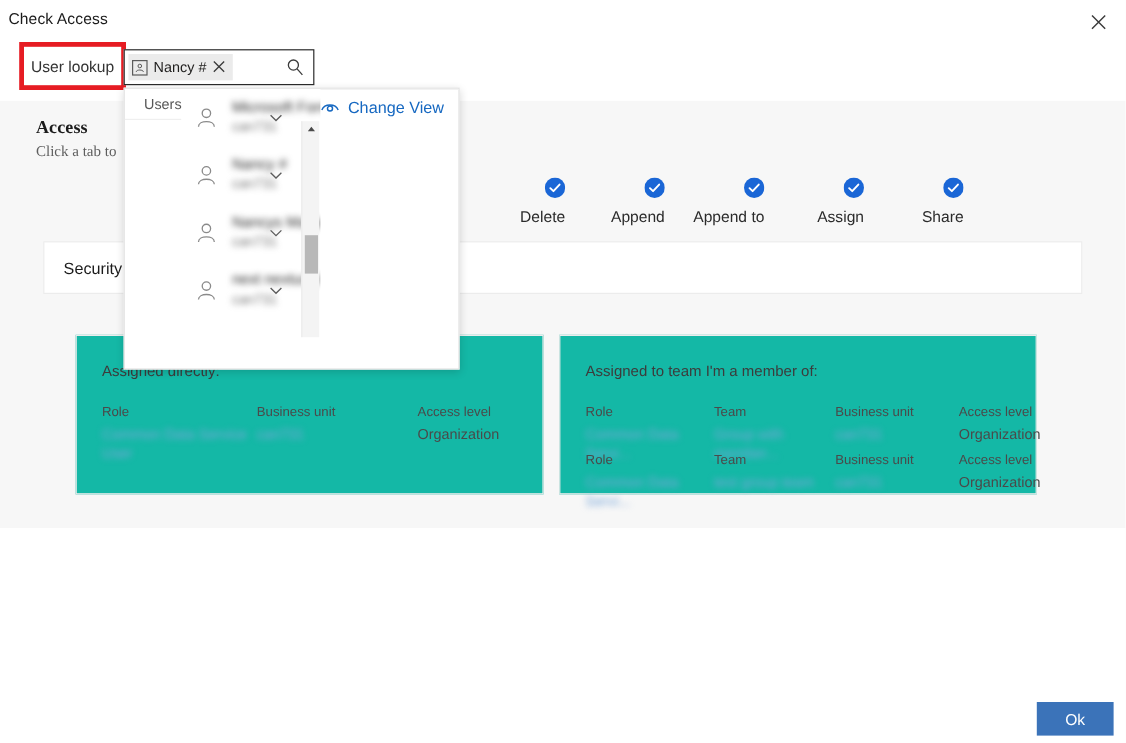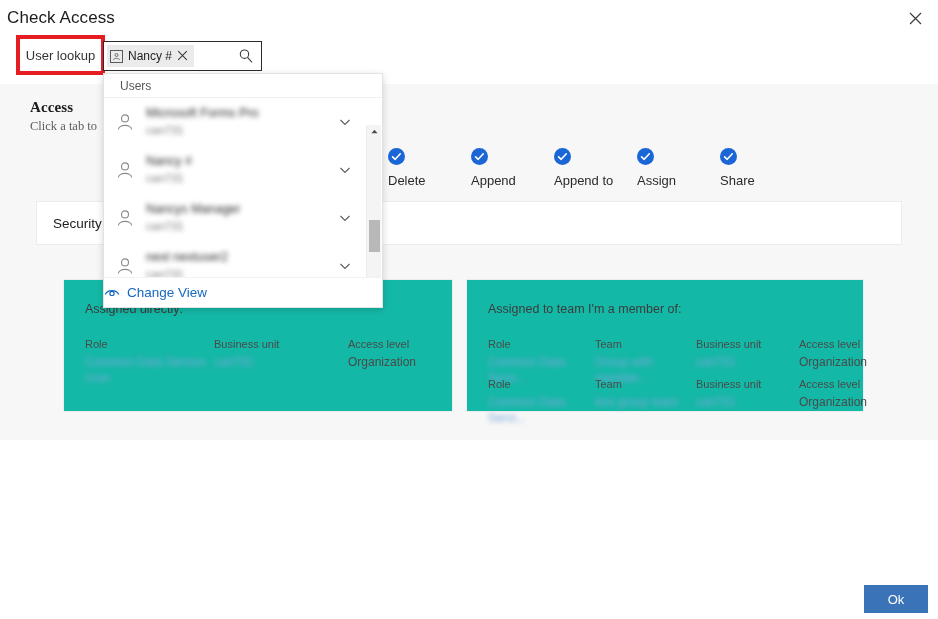--- a/index.html
+++ b/index.html
@@ -8,21 +8,21 @@
     width: 938px; height: 619px;
     background: #ffffff;
     font-family: "Liberation Sans", sans-serif;
     overflow: hidden;
   }
   #root { position: relative; width: 938px; height: 619px; background: #ffffff; }
 
   
   .dlg-title {
     position: absolute; left: 7px; top: 8px;
-    font-size: 17px; color: #1b1b1b; letter-spacing: .1px;
+    font-size: 13px; color: #1b1b1b; letter-spacing: .1px;
   }
   .close-btn {
     position: absolute; right: 8px; top: 5px;
     width: 30px; height: 26px;
     display: flex; align-items: center; justify-content: center;
     cursor: pointer;
   }
   .close-btn svg { display: block; }
 
   
@@ -76,21 +76,21 @@
     position: absolute; left: 30px; top: 99px; font-family: Liberation Serif, serif;
   }
   .access-title { font-size: 15px; color: #1b1b1b; font-weight: bold; letter-spacing: .1px; }
   .access-sub { font-size: 12.5px; color: #5e5e5e; margin-top: 3px; white-space: nowrap; }
 
   
   .perms {
     position: absolute; left: 388px; top: 148px;
     display: flex; align-items: flex-start; gap: 0;
   }
-  .perm { width: 83px; display: flex; flex-direction: column; align-items: flex-start; cursor: pointer; }
+  .perm { width: 83px; display: flex; flex-direction: column; align-items: flex-end; cursor: pointer; }
   .perm-icon { width: 17px; height: 17px; }
   .perm-icon svg { display: block; }
   .perm-label { margin-top: 8px; font-size: 13px; color: #2b2b2b; white-space: nowrap; }
 
   
   .tabstrip {
     position: absolute; left: 36px; top: 201px;
     width: 866px; height: 44px;
     background: #ffffff;
     border: 1px solid #ececec;
@@ -122,21 +122,21 @@
   .blurred { filter: blur(2.6px); }
 
   
   .flyout {
     position: absolute; left: 103px; top: 73px;
     width: 280px; height: 235px;
     background: #ffffff;
     border: 1px solid #e2e2e2;
     box-shadow: 0 2px 7px rgba(0,0,0,.16);
     z-index: 20;
-    display: flex; flex-direction: column;
+    display: flex; flex-direction: row;
   }
   .flyout-head {
     height: 26px; display: flex; align-items: center;
     padding-left: 16px;
     font-size: 12px; color: #575757;
     border-bottom: 1px solid #efefef;
   }
   .flyout-list {
     position: relative; flex: 1 1 auto; overflow: hidden;
   }

